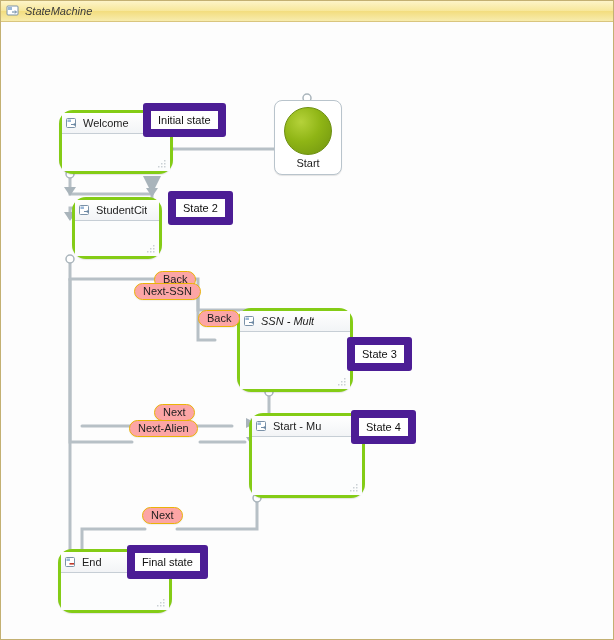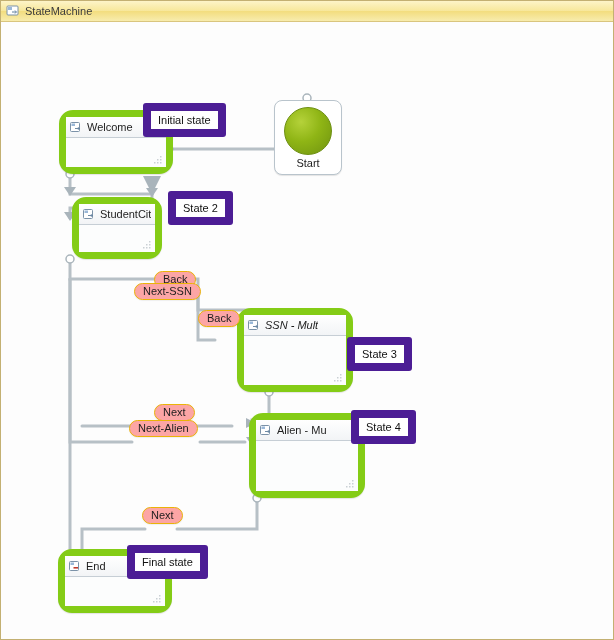--- a/index.html
+++ b/index.html
@@ -28,20 +28,21 @@
     position: absolute;
     left: 0; top: 0;
     width: 612px;
     height: 21px;
     box-sizing: border-box;
     background: linear-gradient(to bottom, #fdf4c8 0%, #f7e79a 50%, #f3dd7e 51%, #f8ecae 100%);
     border-bottom: 1px solid #d9c57e;
     display: flex;
     align-items: center;
     padding-left: 5px;
+    font-style: italic;
   }
   #titlebar .tb-icon {
     width: 14px; height: 14px;
     margin-right: 5px;
     position: relative;
     flex: none;
   }
   #titlebar .tb-icon svg { display: block; }
   #titlebar .tb-label {
     font-size: 11px;
@@ -60,21 +61,21 @@
     position: absolute;
     left: 0; top: 0;
     width: 610px; height: 616px;
     pointer-events: none;
   }
   
   .node {
     position: absolute;
     box-sizing: border-box;
     background: #ffffff;
-    border: 7px solid #84cc16;
+    border: 3px solid #84cc16;
     border-radius: 14px;
     box-shadow: 0 1px 1px rgba(0,0,0,0.10);
   }
   .node .node-head {
     height: 21px;
     box-sizing: border-box;
     background: linear-gradient(to bottom,#ffffff 0%, #f2f4f6 100%);
     border-bottom: 1px solid #c6ced5;
     display: flex;
     align-items: center;
@@ -320,21 +321,21 @@
 
     <div class="node" style="left:247px; top:391px; width:116px; height:85px;">
       <div class="node-head">
         <span class="n-icon">
           <svg width="13" height="13" viewBox="0 0 13 13">
             <rect x="0.5" y="1.5" width="9" height="9" rx="1" fill="#ffffff" stroke="#7b92a8"></rect>
             <rect x="1.5" y="2.5" width="3.5" height="2.5" fill="#9ab8d8"></rect>
             <path d="M5 7.5 h4 M8 6.2 L9.3 7.5 L8 8.8" stroke="#5f7e9c" fill="none" stroke-width="0.9"></path>
           </svg>
         </span>
-        <span class="n-title">Alien - Mu</span>
+        <span class="n-title">Start - Mu</span>
       </div>
       <div class="node-body">
         <span class="grip">
           <svg width="9" height="9" viewBox="0 0 9 9">
               <g fill="#9aa5ac">
             <rect x="6" y="0" width="1.5" height="1.5"></rect>
                 <rect x="3" y="3" width="1.5" height="1.5"></rect>
             <rect x="6" y="3" width="1.5" height="1.5"></rect>
                 <rect x="0" y="6" width="1.5" height="1.5"></rect>
             <rect x="3" y="6" width="1.5" height="1.5"></rect>

